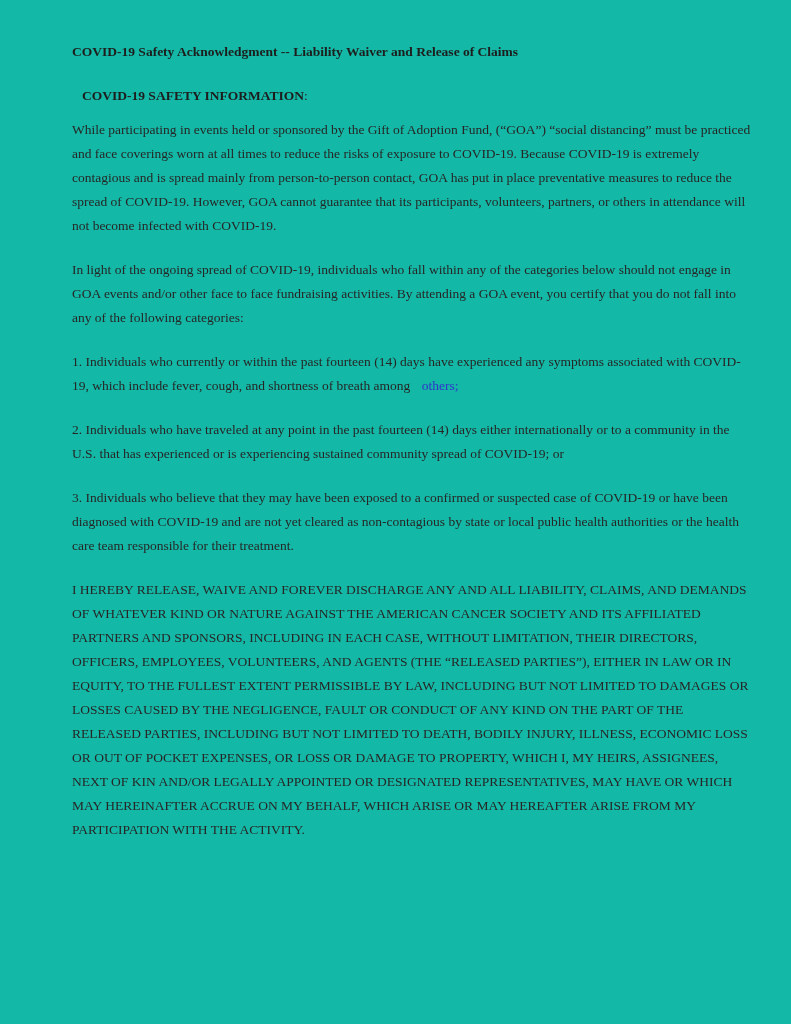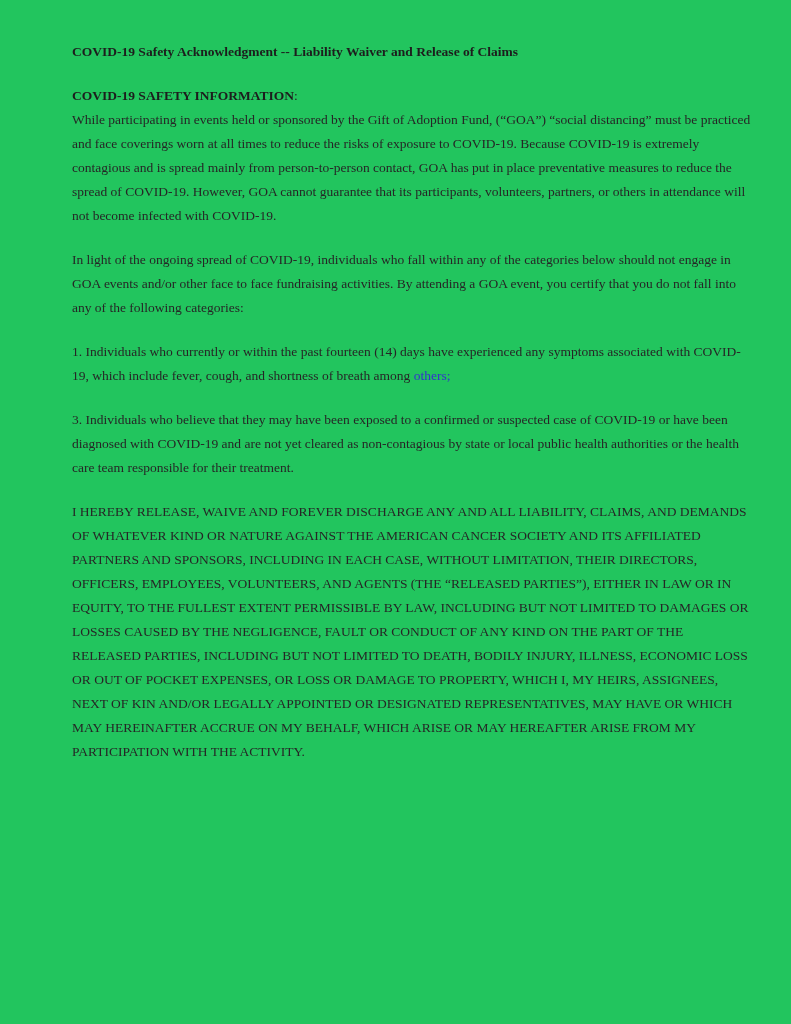--- a/index.html
+++ b/index.html
@@ -12,69 +12,71 @@
     height: 1024px;
     overflow: hidden;
     font-family: "Liberation Serif", serif;
     color: #262626;
   }
   .page {
     box-sizing: border-box;
     width: 791px;
     height: 1024px;
     padding: 40px 40px 0 72px;
-    background: #22c55e;
+    background: #14b8a6;
   }
   .doc {
     max-width: 680px;
     font-size: 13.5px;
     line-height: 24px;
     text-align: left;
   }
   .doc h1, .doc h2 {
     font-size: 13.5px;
     line-height: 24px;
     font-weight: bold;
     color: #1d1d1d;
-    margin: 0;
+    margin: 10px;
   }
   .doc h2 { margin-top: 20px; }
   .doc h1 { margin: 0; }
   .doc p {
     margin: 20px 0 0 0;
   }
   .doc h2 + p {
     margin-top: 0;
   }
   .doc h2 .suffix {
     font-weight: normal;
     color: #262626;
   }
   a.doc-link {
     color: #3333cc;
     cursor: pointer;
+    margin-left: 8px;
   }
 </style>
 </head>
 <body>
 
 <div class="page">
   <div class="doc">
 
     <h1>COVID-19 Safety Acknowledgment -- Liability Waiver and Release of Claims</h1>
 
     <section>
       <h2><span>COVID-19 SAFETY INFORMATION</span><span class="suffix">:</span></h2>
 
       <p>While participating in events held or sponsored by the Gift of Adoption Fund, (“GOA”) “social distancing” must be practiced and face coverings worn at all times to reduce the risks of exposure to COVID-19.  Because COVID-19 is extremely contagious and is spread mainly from person-to-person contact, GOA has put in place preventative measures to reduce the spread of COVID-19.  However, GOA cannot guarantee that its participants, volunteers, partners, or others in attendance will not become infected with COVID-19.</p>
 
       <p>In light of the ongoing spread of COVID-19, individuals who fall within any of the categories below should not engage in GOA events and/or other face to face fundraising activities. By attending a GOA event, you certify that you do not fall into any of the following categories:</p>
 
       <p><span>1. Individuals who currently or within the past fourteen (14) days have experienced any symptoms associated with COVID-19, which include fever, cough, and shortness of breath among </span><a class="doc-link">others;</a></p>
 
+      <p>2. Individuals who have traveled at any point in the past fourteen (14) days either internationally or to a community in the U.S. that has experienced or is experiencing sustained community spread of COVID-19; or</p>
 
       <p>3. Individuals who believe that they may have been exposed to a confirmed or suspected case of COVID-19 or have been diagnosed with COVID-19 and are not yet cleared as non-contagious by state or local public health authorities or the health care team responsible for their treatment.</p>
     </section>
 
     <section>
 
     </section>
 
     <section>
 

